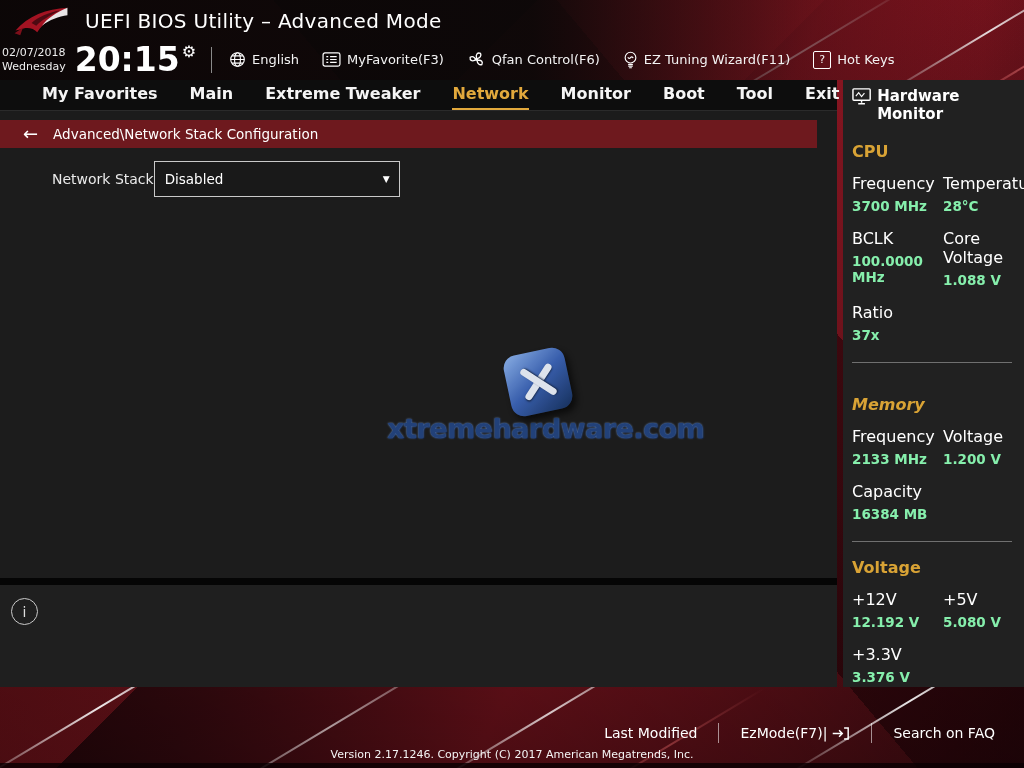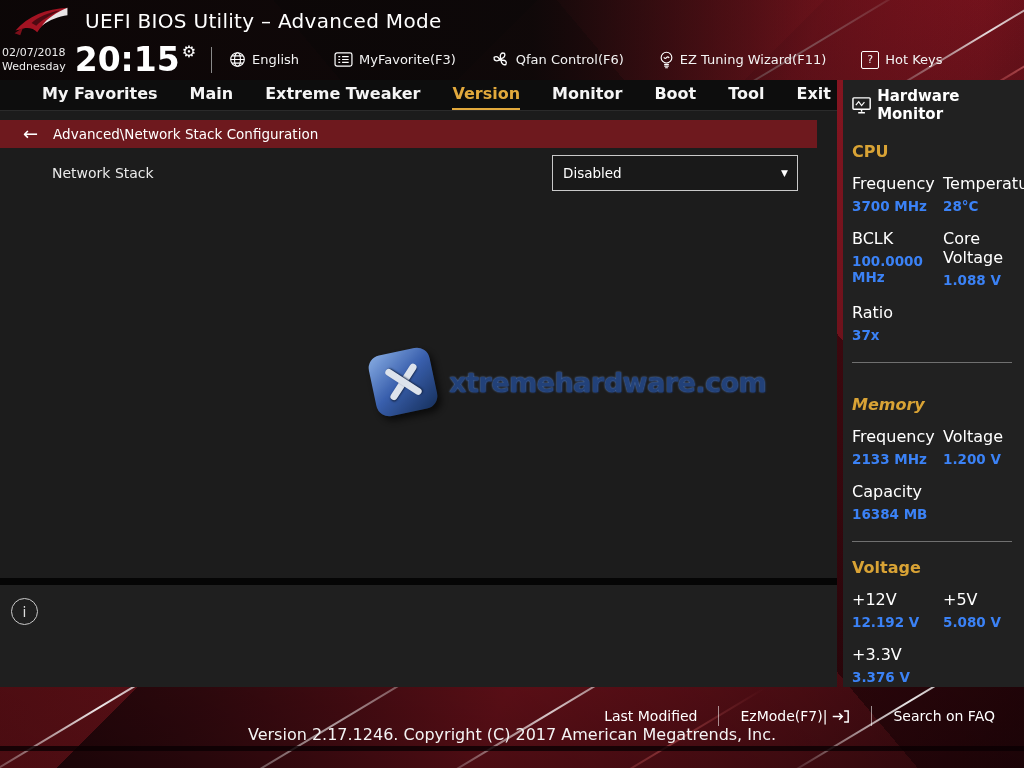--- a/index.html
+++ b/index.html
@@ -31,80 +31,80 @@
     background:linear-gradient(90deg,rgba(8,6,6,.97) 0%,rgba(10,8,8,.94) 52%,rgba(25,8,10,.42) 78%,rgba(30,8,10,.05) 96%);}
   .title-row{display:flex;align-items:center;height:41px;padding-left:12px;}
   .rog-logo{width:58px;height:34px;margin-right:15px;flex:0 0 auto;}
   .app-title{font-size:20px;color:#fff;letter-spacing:.3px;white-space:nowrap;}
   .info-row{display:flex;align-items:center;height:37px;padding-left:2px;}
   .date-block{font-size:11px;line-height:1.2;color:#eee;margin-right:9px;}
   .time-block{display:flex;align-items:flex-start;}
   .time{font-size:33px;line-height:.9;color:#fff;font-weight:600;}
   .gear{font-size:16px;color:#fff;margin-left:2px;margin-top:-3px;cursor:pointer;}
   .vdiv{width:1px;height:26px;background:#8a8a8a;margin:0 17px 0 15px;}
-  .hmenu{display:flex;align-items:center;gap:35px;font-size:13px;color:#f3f3f3;}
+  .hmenu{display:flex;align-items:center;gap:23px;font-size:13px;color:#f3f3f3;}
   .menu-item{display:flex;align-items:center;gap:6px;cursor:pointer;white-space:nowrap;}
   .menu-item svg{flex:0 0 auto;}
   .hk-box{width:16px;height:16px;border:1.4px solid #fff;border-radius:2px;display:flex;
     align-items:center;justify-content:center;font-size:11px;}
 
   
   .left-col{position:absolute;top:80px;left:0;width:837px;height:607px;background:#050505;}
   .tabs{height:30px;background:#0d0d0d;border-bottom:1px solid #2b2b2b;display:flex;
     align-items:flex-end;padding:0 0 0 42px;gap:32px;font-size:16px;font-weight:600;}
   .tab{color:#f5f5f5;padding-bottom:5px;border-bottom:2px solid transparent;cursor:pointer;white-space:nowrap;}
   .tab.active{color:#e2a93c;border-bottom-color:#e2a93c;}
 
   .main-panel{position:relative;height:467px;background:#1c1c1c;}
   .breadcrumb{position:absolute;top:9px;left:0;width:817px;height:28px;background:#6e191e;
     display:flex;align-items:center;padding-left:23px;gap:15px;font-size:13.5px;color:#fff;cursor:pointer;box-sizing:border-box;}
   .back{font-size:18px;line-height:1;}
-  .setting-row{position:absolute;top:44px;left:0;width:100%;display:flex;
-    justify-content:space-between;align-items:center;padding:0 39px 0 52px;box-sizing:border-box;}
+  .setting-row{position:absolute;top:50px;left:0;width:100%;display:flex;
+    align-items:center;padding:0 39px 0 52px;box-sizing:border-box;}
   .setting-label{font-size:14px;color:#eaeaea;}
   .dropdown{width:246px;height:36px;border:1px solid #c9c9c9;background:#191919;display:flex;
     align-items:center;justify-content:space-between;padding:0 9px 0 10px;font-size:13.5px;
     color:#fff;cursor:pointer;box-sizing:border-box;}
   .caret{font-size:9px;color:#fff;}
 
-  .watermark{position:absolute;top:240px;left:372px;display:flex;align-items:center;opacity:.95;}
+  .watermark{position:absolute;top:240px;left:372px;display:flex;align-items:center;opacity:.95;flex-direction:column;}
   .wm-badge{width:62px;height:62px;border-radius:13px;
     background:linear-gradient(145deg,#8fb6ef 0%,#3b63b5 48%,#16315f 100%);
     transform:rotate(-12deg);box-shadow:3px 5px 7px rgba(0,0,0,.65);
     display:flex;align-items:center;justify-content:center;}
   .wm-x{position:relative;width:40px;height:40px;}
   .wm-x::before,.wm-x::after{content:"";position:absolute;left:17px;top:-1px;width:7px;height:42px;
     border-radius:4px;background:#e8eef8;box-shadow:1px 1px 2px #16294e;}
   .wm-x::before{transform:rotate(45deg);}
   .wm-x::after{transform:rotate(-45deg);}
   .wm-text{font-size:27px;font-weight:bold;color:#23447e;margin-left:15px;letter-spacing:-.5px;
     text-shadow:0 0 2px #6f97d8,1px 1px 0 #0a1733;}
 
   .info-panel{position:relative;height:102px;background:#1f1f1f;margin-top:7px;}
   .info-icon{position:absolute;top:13px;left:11px;width:25px;height:25px;border:1.4px solid #c9c9c9;
     border-radius:50%;display:flex;align-items:center;justify-content:center;
     font-size:14px;color:#ddd;}
 
   
   .sidebar{position:absolute;top:80px;left:843px;width:181px;height:607px;background:#212121;
     padding:7px 0 0 9px;box-sizing:border-box;}
-  .hm-header{display:flex;align-items:center;gap:6px;font-size:15px;font-weight:bold;color:#fff;}
+  .hm-header{display:flex;align-items:flex-start;gap:6px;font-size:15px;font-weight:bold;color:#fff;}
   .sec-title{color:#d9a335;font-size:16px;font-weight:bold;margin-top:19px;}
   .pair{display:grid;grid-template-columns:83px auto;column-gap:8px;margin-top:15px;padding-right:4px;}
   .pair.first{margin-top:13px;}
   .lbl{font-size:16px;color:#ffffff;margin-bottom:5px;}
-  .val{font-size:13.5px;color:#3b82f6;font-weight:600;}
+  .val{font-size:13.5px;color:#86efac;font-weight:600;}
   .hm-div{height:1px;background:#707070;margin:19px 12px 0 0;}
 
   
-  .footer{position:absolute;left:0;bottom:17px;width:100%;height:69px;border-radius:16px;}
+  .footer{position:absolute;left:0;bottom:0;width:100%;height:69px;border-radius:16px;}
   .footer-links{position:absolute;top:24px;right:8px;display:flex;align-items:center;font-size:14px;color:#fff;}
   .flink{padding:0 21px;cursor:pointer;display:flex;align-items:center;gap:3px;white-space:nowrap;}
   .fdiv{width:1px;height:20px;background:rgba(255,255,255,.55);}
-  .version{position:absolute;bottom:7px;width:100%;text-align:center;font-size:16px;color:#f4f4f4;}
+  .version{position:absolute;bottom:7px;width:100%;text-align:center;font-size:11px;color:#f4f4f4;}
   .bottom-strip{position:absolute;bottom:0;left:0;width:100%;height:5px;background:rgba(10,0,2,.8);}
 </style>
 </head>
 <body>
 
 <div class="screen">
 
   <div class="streak s1"></div>
   <div class="streak s2"></div>
   <div class="streak s3"></div>
@@ -181,21 +181,21 @@
         </div>
       </div>
     </div>
   </header>
 
   <div class="left-col">
     <nav class="tabs">
       <div class="tab">My Favorites</div>
       <div class="tab">Main</div>
       <div class="tab">Extreme Tweaker</div>
-      <div class="tab active">Version</div>
+      <div class="tab active">Network</div>
       <div class="tab">Monitor</div>
       <div class="tab">Boot</div>
       <div class="tab">Tool</div>
       <div class="tab">Exit</div>
     </nav>
 
     <section class="main-panel">
       <div class="breadcrumb">
         <span class="back">←</span>
         <span>Advanced\Network Stack Configuration</span>

